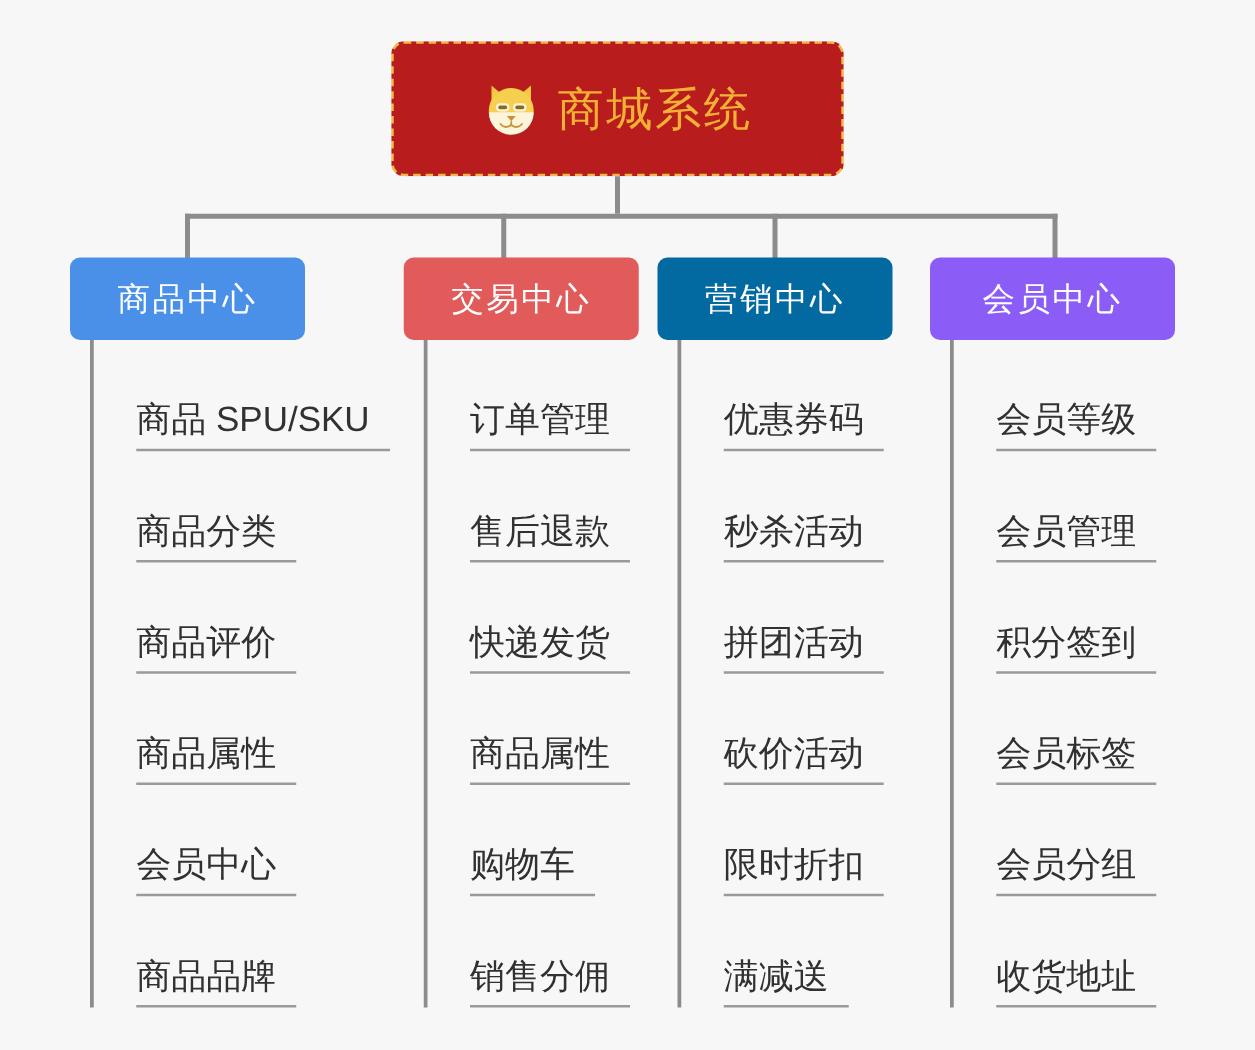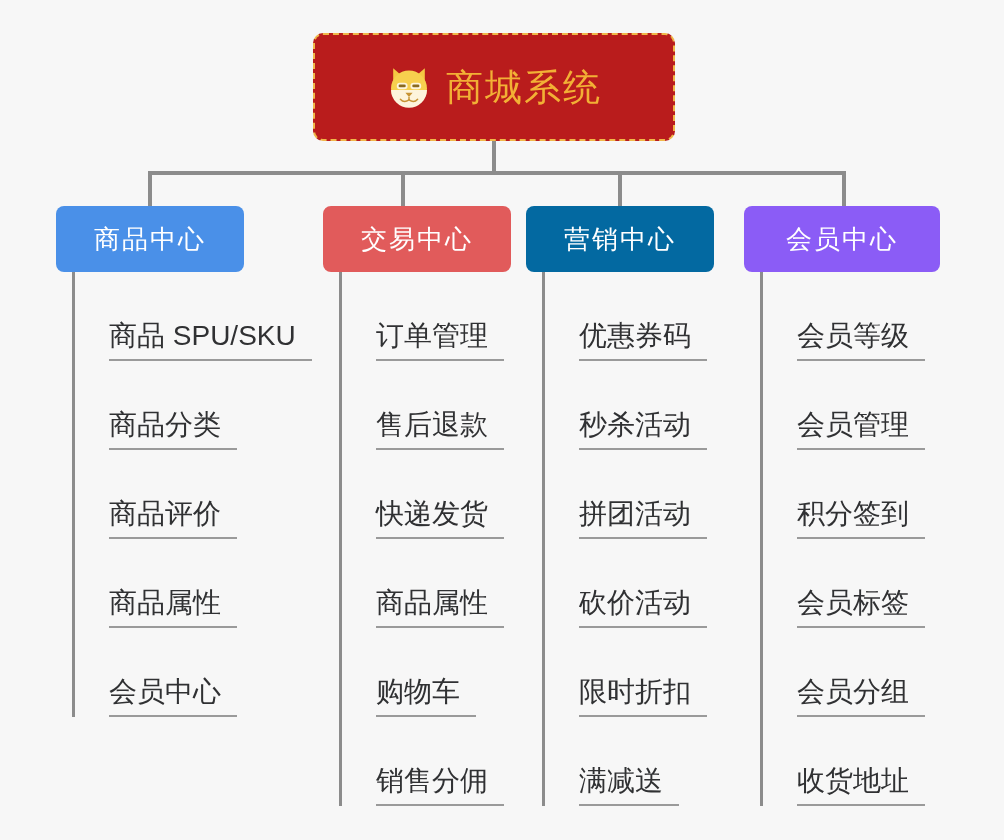--- a/index.html
+++ b/index.html
@@ -145,20 +145,23 @@
         </div>
       <div class="leaf">
           <span class="leaf-label">商品评价</span>
         </div>
       <div class="leaf">
           <span class="leaf-label">商品属性</span>
         </div>
       <div class="leaf">
           <span class="leaf-label">会员中心</span>
         </div>
+      <div class="leaf">
+          <span class="leaf-label">商品品牌</span>
+        </div>
     </div>
   </div>
 
   <div class="column" style="left:323px; width:188px;">
     <div class="cat-box" style="background:#e15b5b; width:188px;">
       <span>交易中心</span>
     </div>
     <div class="leaf-list">
       <div class="leaf">
           <span class="leaf-label">订单管理</span>

